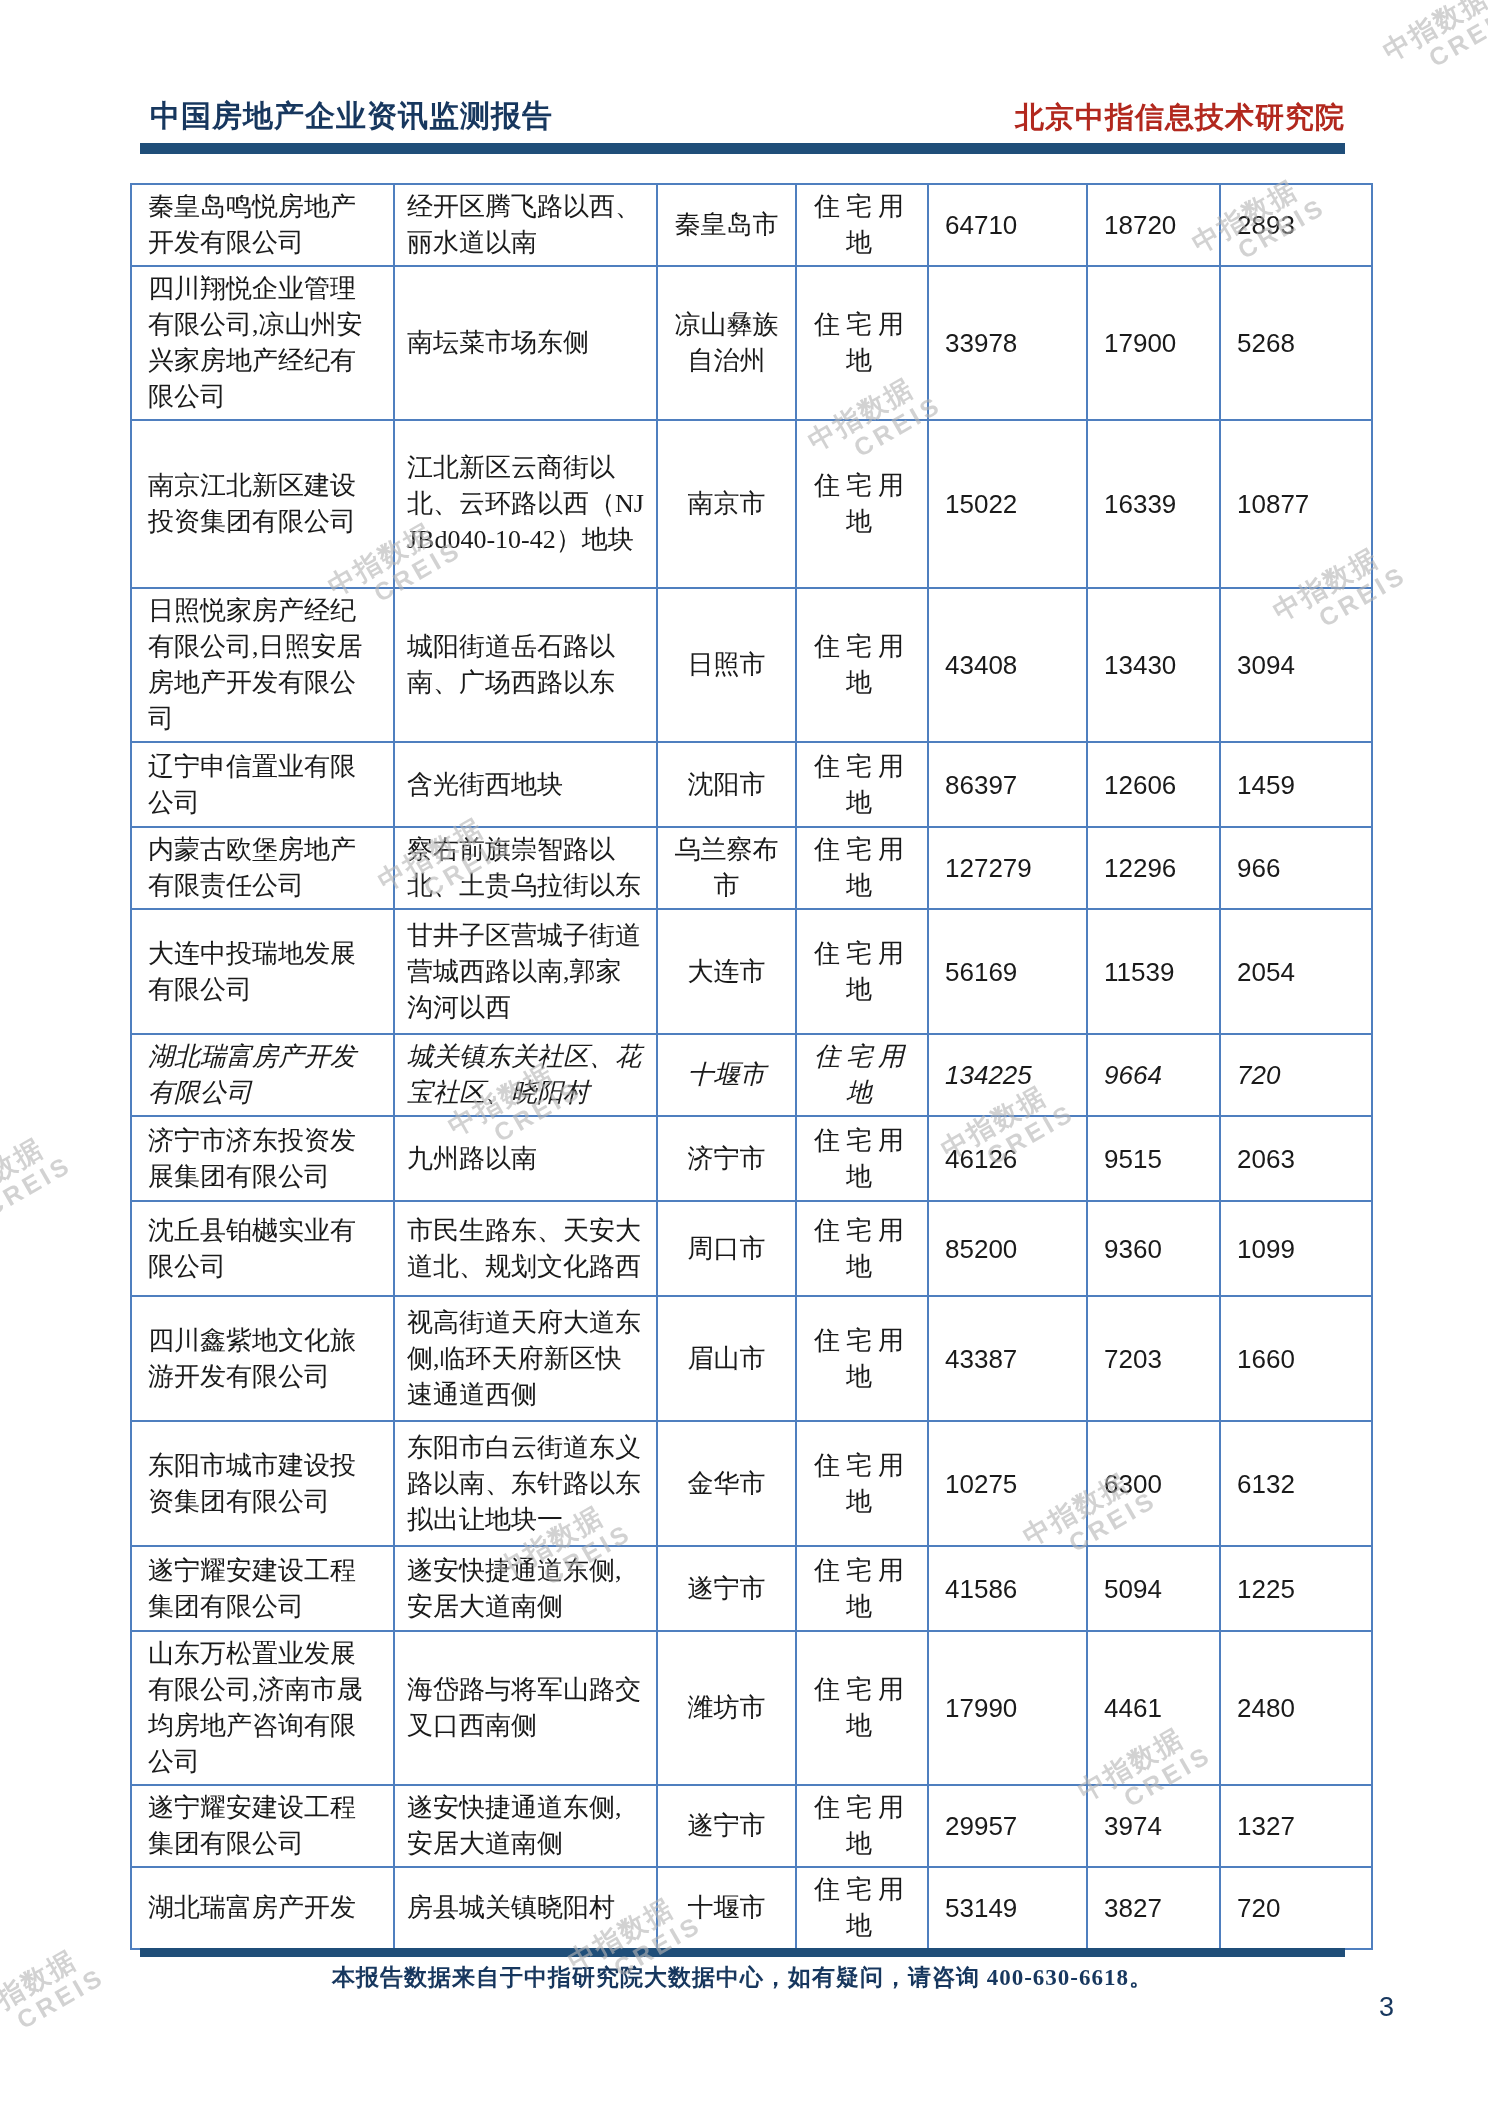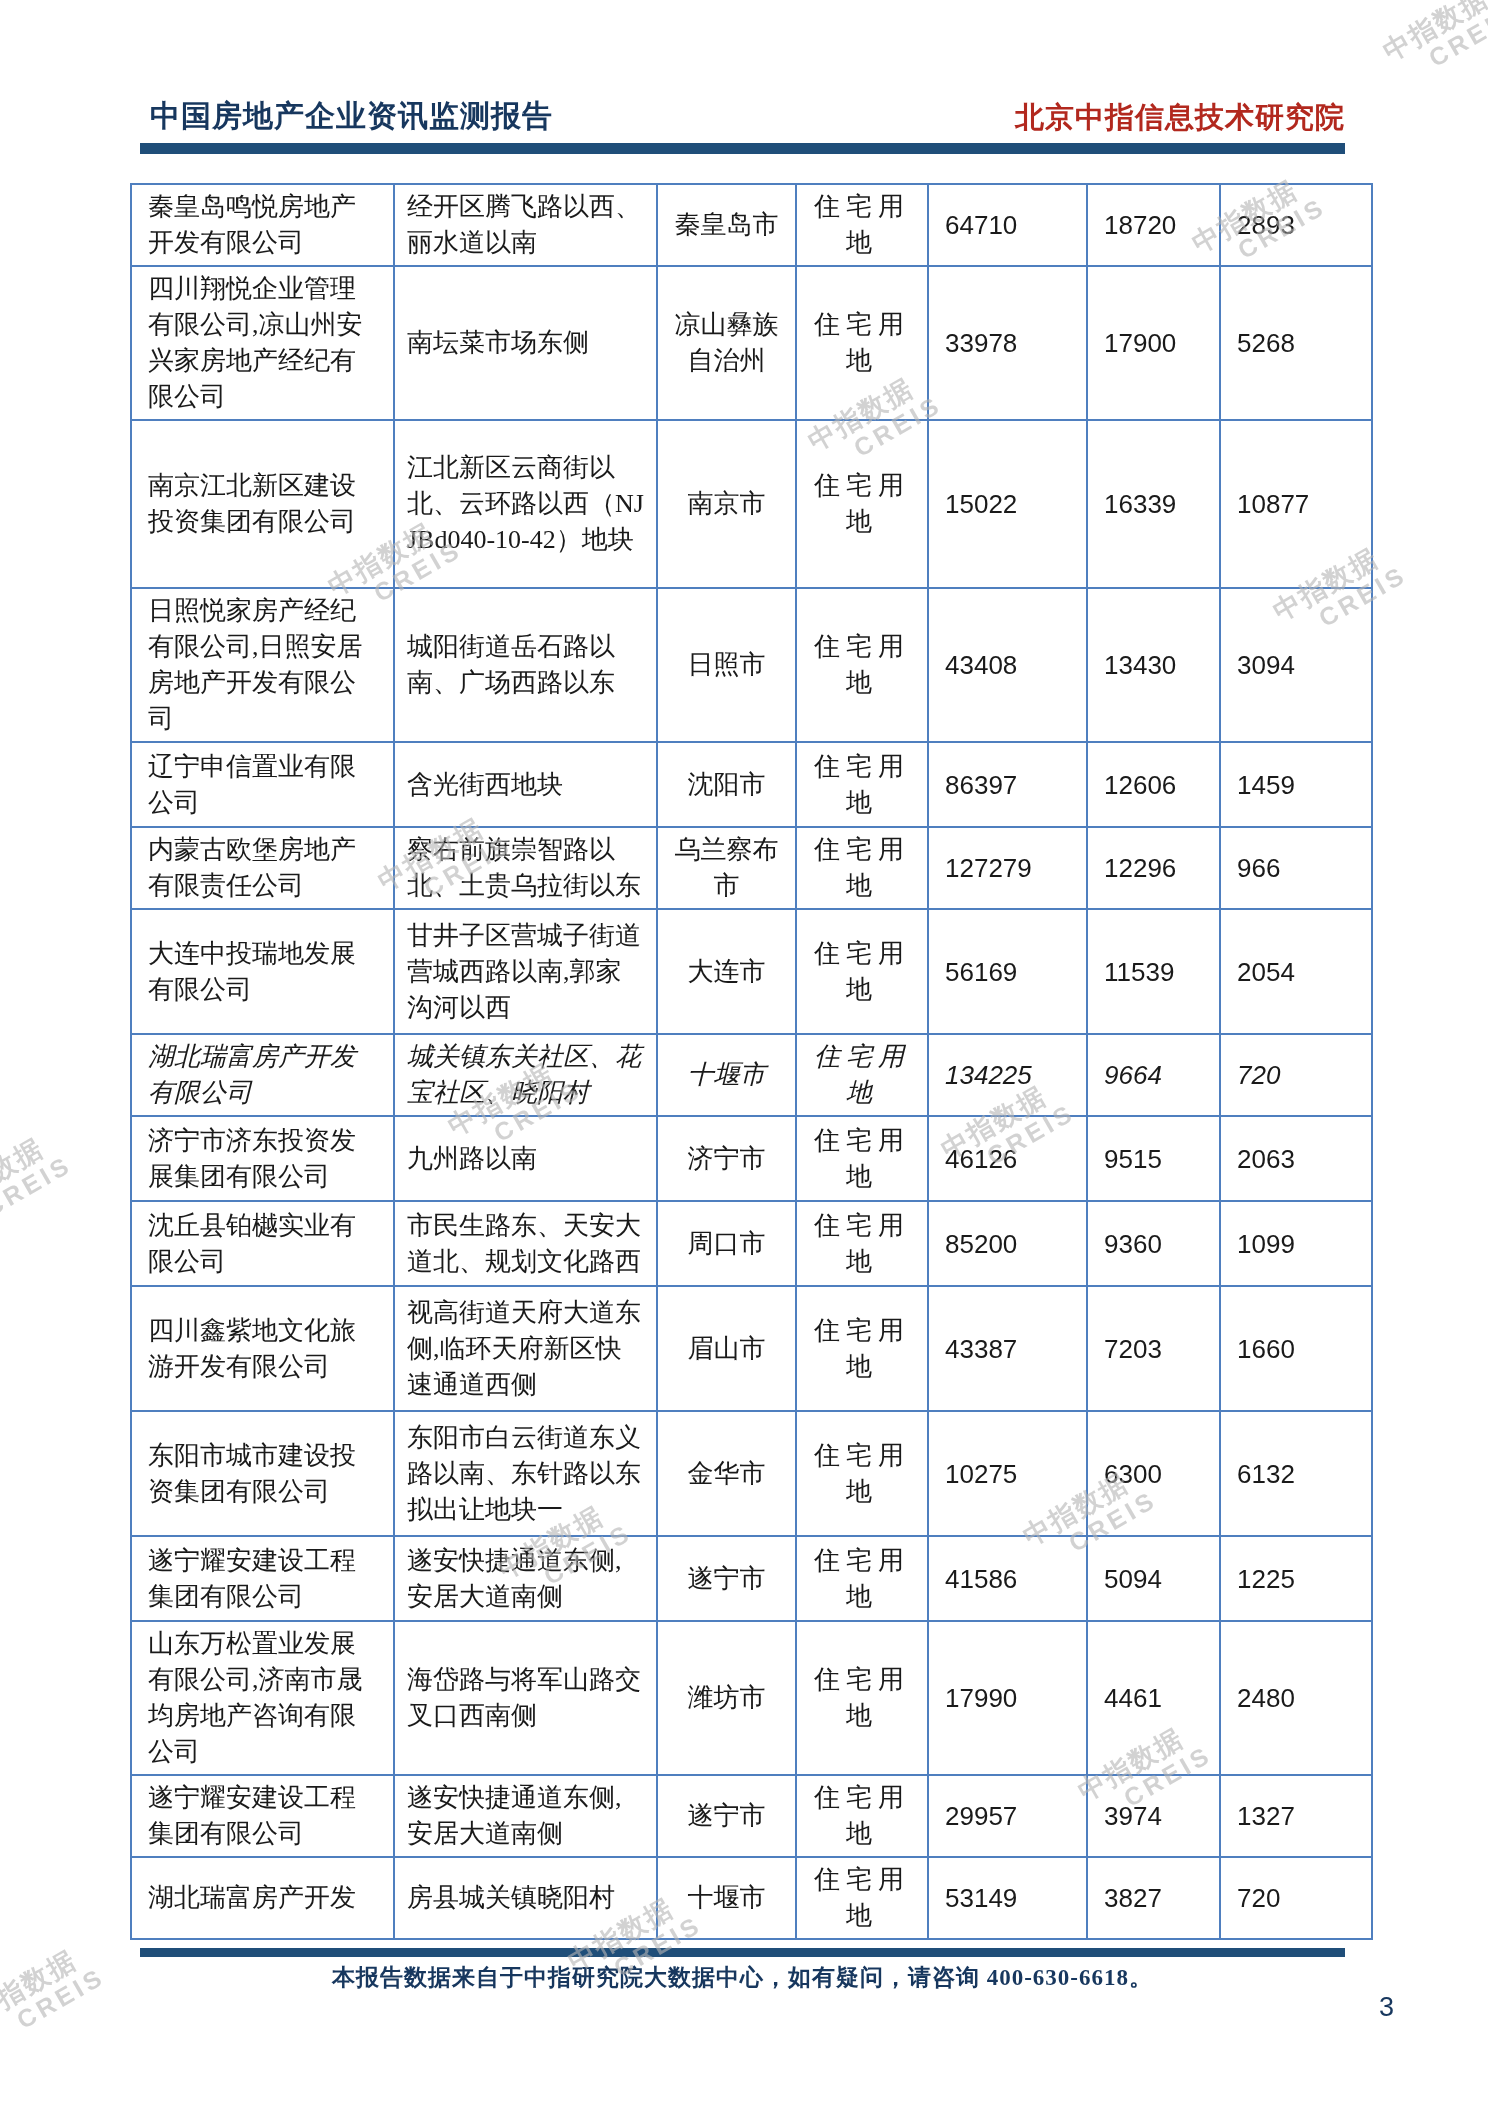--- a/index.html
+++ b/index.html
@@ -152,21 +152,21 @@
         </tr>
         <tr style="height: 85px;">
           <td class="c-company">济宁市济东投资发展集团有限公司</td>
           <td class="c-location">九州路以南</td>
           <td class="c-city">济宁市</td>
           <td class="c-type">住宅用地</td>
           <td class="c-num">46126</td>
           <td class="c-num">9515</td>
           <td class="c-num">2063</td>
         </tr>
-        <tr style="height: 85px; margin-left: 47px;">
+        <tr style="height: 95px; margin-left: 47px;">
           <td class="c-company">沈丘县铂樾实业有限公司</td>
           <td class="c-location">市民生路东、天安大道北、规划文化路西</td>
           <td class="c-city">周口市</td>
           <td class="c-type">住宅用地</td>
           <td class="c-num">85200</td>
           <td class="c-num">9360</td>
           <td class="c-num">1099</td>
         </tr>
         <tr style="height: 125px;">
           <td class="c-company">四川鑫紫地文化旅游开发有限公司</td>

